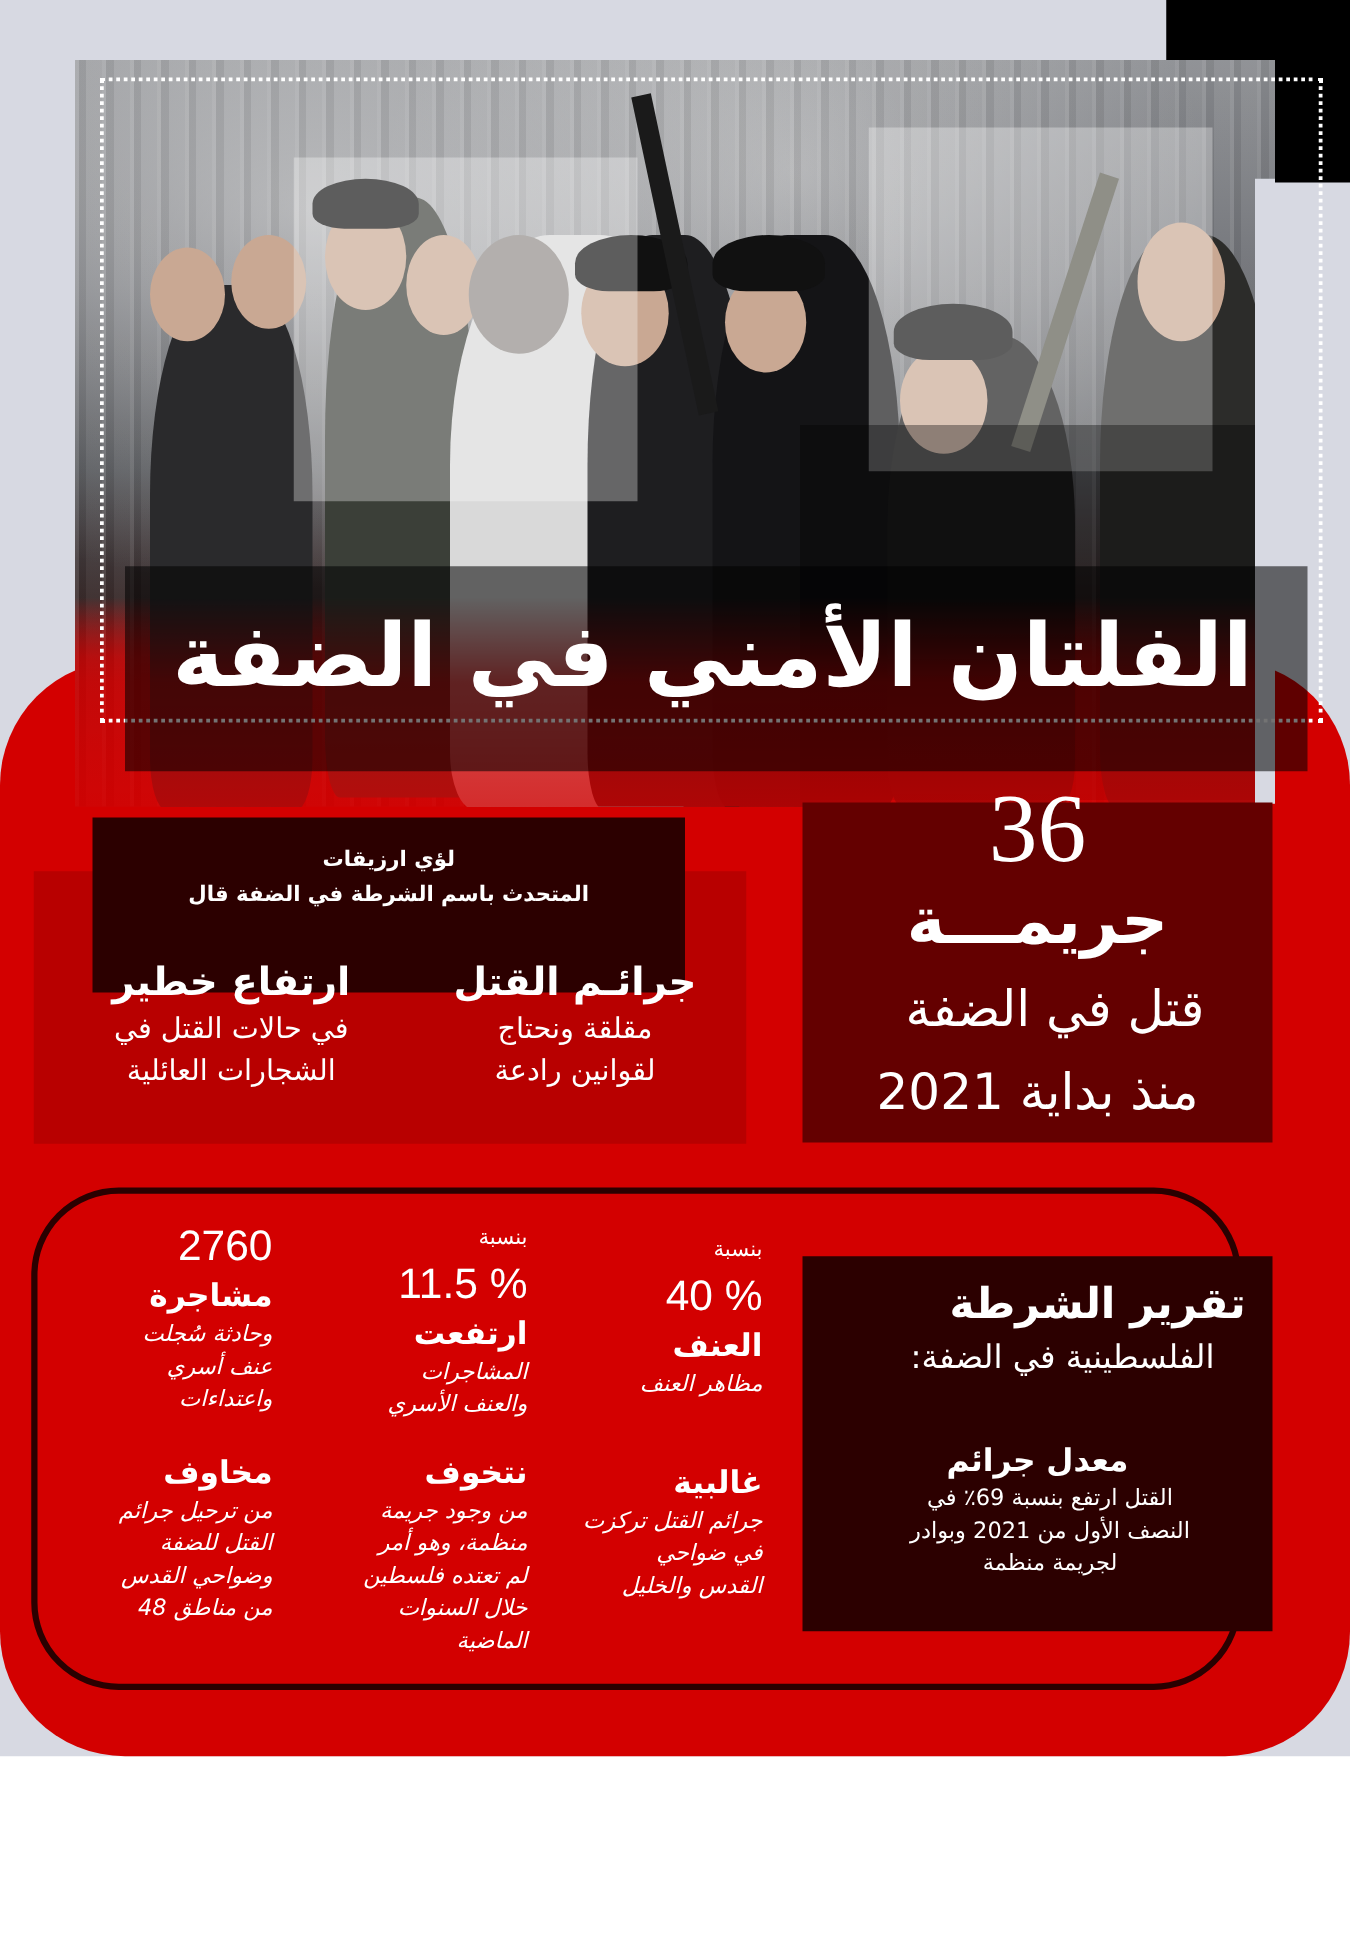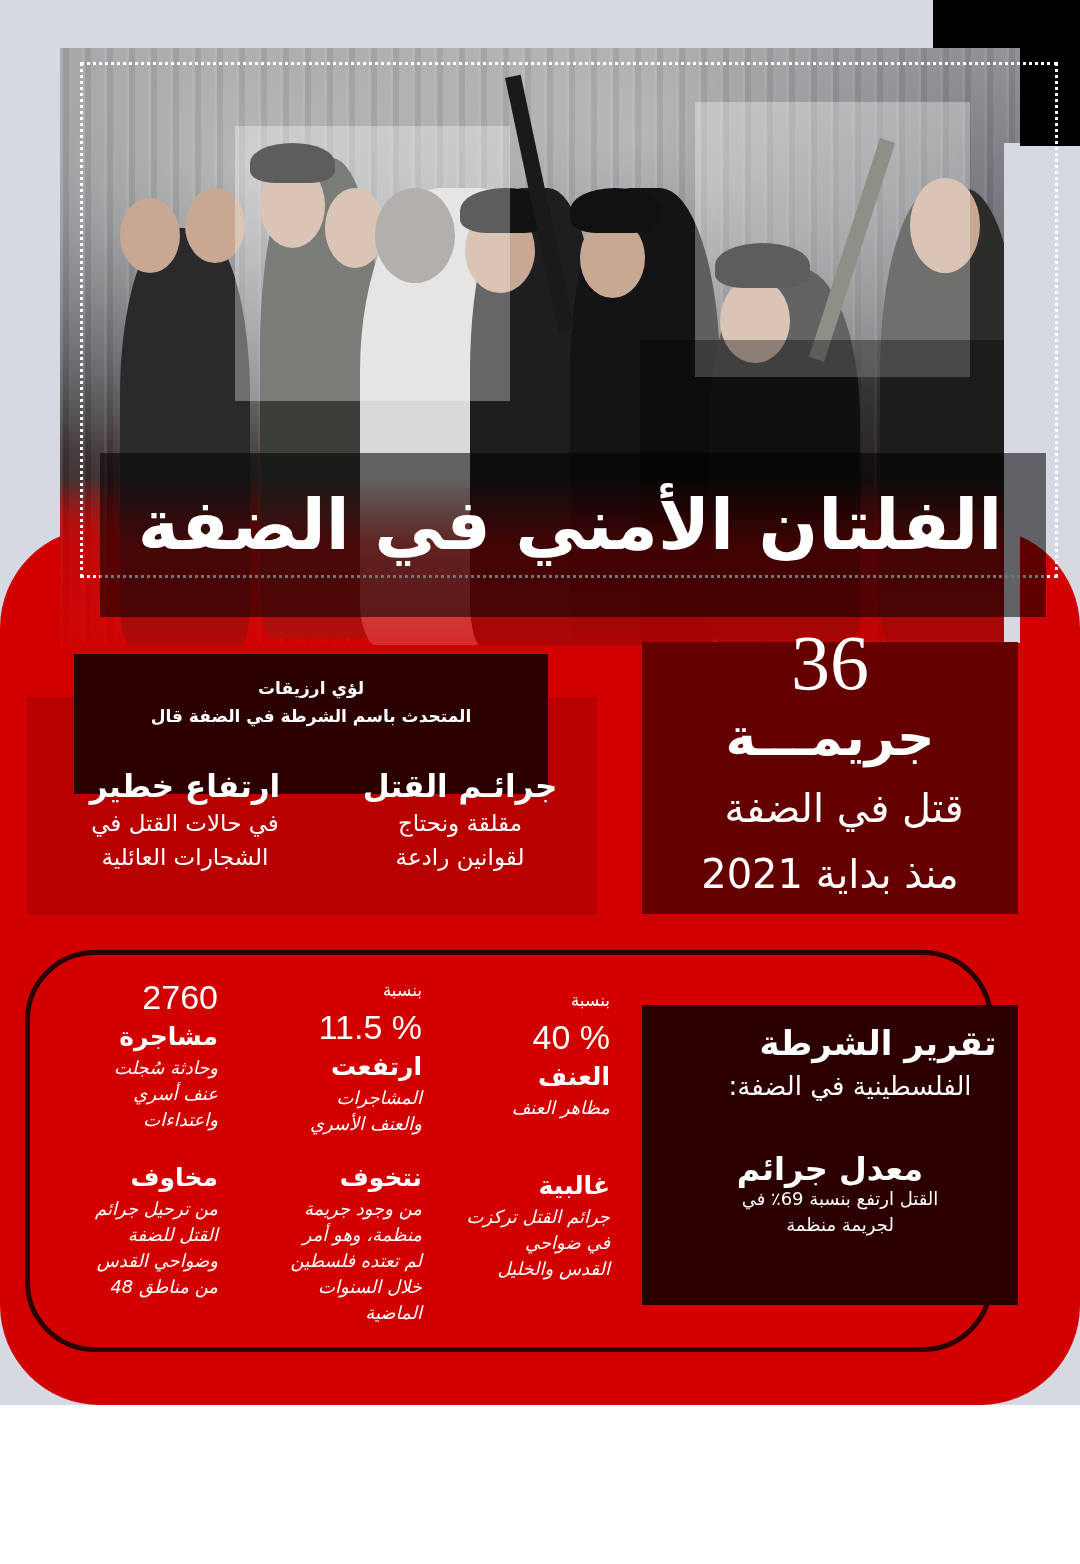--- a/index.html
+++ b/index.html
@@ -65,21 +65,21 @@
   .qcol-right { left:340px; top:766px; width:240px; }
   .qcol-left { left:50px; top:766px; width:270px; }
 
   
   .outline-box { position:absolute; left:25px; top:950px; width:968px; height:402px; border:5px solid #2a0000;
     border-radius:70px; }
 
   .report-box { position:absolute; left:642px; top:1005px; width:376px; height:300px; background:#2c0000; }
   .report-title { position:absolute; left:642px; top:1018px; width:376px; text-align:center; font-weight:bold; font-size:34px; line-height:50px;margin-left:48px; }
   .report-sub { position:absolute; left:642px; top:1066px; width:376px; text-align:center; font-size:26px; line-height:40px;padding-left:40px; }
-  .report-h { position:absolute; left:642px; top:1150px; width:376px; text-align:center; font-weight:bold; font-size:32px; line-height:38px; }
+  .report-h { position:absolute; left:642px; top:1150px; width:376px; text-align:center; font-weight:bold; font-size:25px; line-height:38px; }
   .report-p { position:absolute; left:680px; top:1186px; width:320px; text-align:center; font-size:18px; line-height:26px; }
 
   .col { position:absolute; text-align:right; }
   .col .small { font-size:17px; line-height:30px; }
   .col .num { font-family:"Liberation Sans", sans-serif; font-size:34px; line-height:44px; }
   .col .h { font-weight:bold; font-size:25px; line-height:36px; }
   .col .p { font-size:18px; line-height:26px;font-style:italic; }
   .col1 { left:440px; top:985px; width:170px; }
   .col2 { left:250px; top:975px; width:172px; }
   .col3 { left:60px; top:975px; width:158px; }
@@ -154,20 +154,21 @@
 </div>
 
 <div class="outline-box"></div>
 
 <div class="report-box"></div>
 <div class="report-title">تقرير الشرطة</div>
 <div class="report-sub">الفلسطينية في الضفة:</div>
 <div class="report-h">معدل جرائم</div>
 <div class="report-p">
   <div>القتل ارتفع بنسبة 69٪ في</div>
+  <div>النصف الأول من 2021 وبوادر</div>
   <div>لجريمة منظمة</div>
 </div>
 
 <div class="col col1">
   <div class="small">بنسبة</div>
   <div class="num pct">40 %</div>
   <div class="h">العنف</div>
   <div class="p">مظاهر العنف</div>
 </div>
 <div class="col col2">

